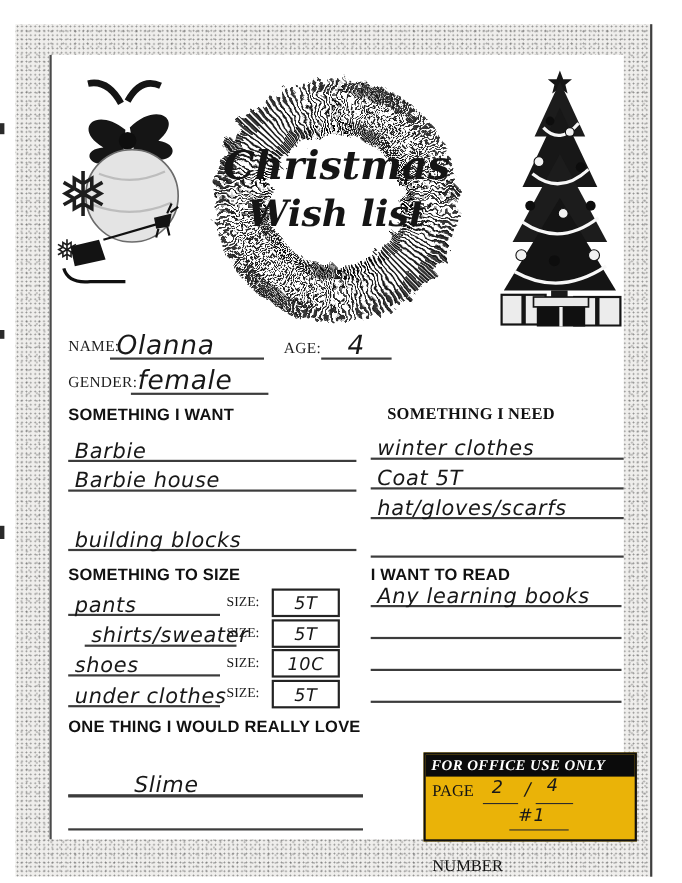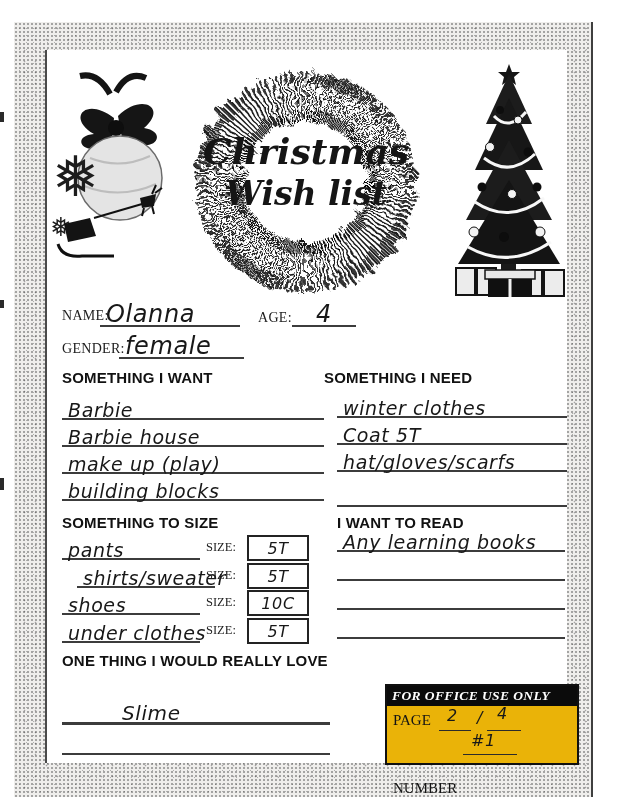--- a/index.html
+++ b/index.html
@@ -153,28 +153,25 @@
       <span class="hand" style="font-size:24px;">female</span>
     </div>
 
     <div class="section-header" style="left:62px;top:369px;">SOMETHING I WANT</div>
     <div class="wline" style="left:62px;top:392px;width:262px;height:26px;">
       <span class="hand">Barbie</span>
       </div>
     <div class="wline" style="left:62px;top:419px;width:262px;height:26px;">
       <span class="hand">Barbie house</span>
       </div>
-    <div class="wline" style="left:62px;top:446px;width:262px;height:26px;">
-      <span class="hand">make up (play)</span>
-      </div>
     <div class="wline" style="left:62px;top:473px;width:262px;height:26px;">
       <span class="hand">building blocks</span>
       </div>
 
-    <div class="section-header" style="left:324px;top:369px;">SOMETHING I NEED</div>
+    <div class="section-header" style="left:352px;top:369px;font-family:Liberation Serif, serif;">SOMETHING I NEED</div>
     <div class="wline" style="left:337px;top:390px;width:230px;height:26px;">
       <span class="hand">winter clothes</span>
       </div>
     <div class="wline" style="left:337px;top:417px;width:230px;height:26px;">
       <span class="hand">Coat 5T</span>
       </div>
     <div class="wline" style="left:337px;top:444px;width:230px;height:26px;">
       <span class="hand">hat/gloves/scarfs</span>
       </div>
     <div class="wline" style="left:337px;top:479px;width:230px;height:26px;">

